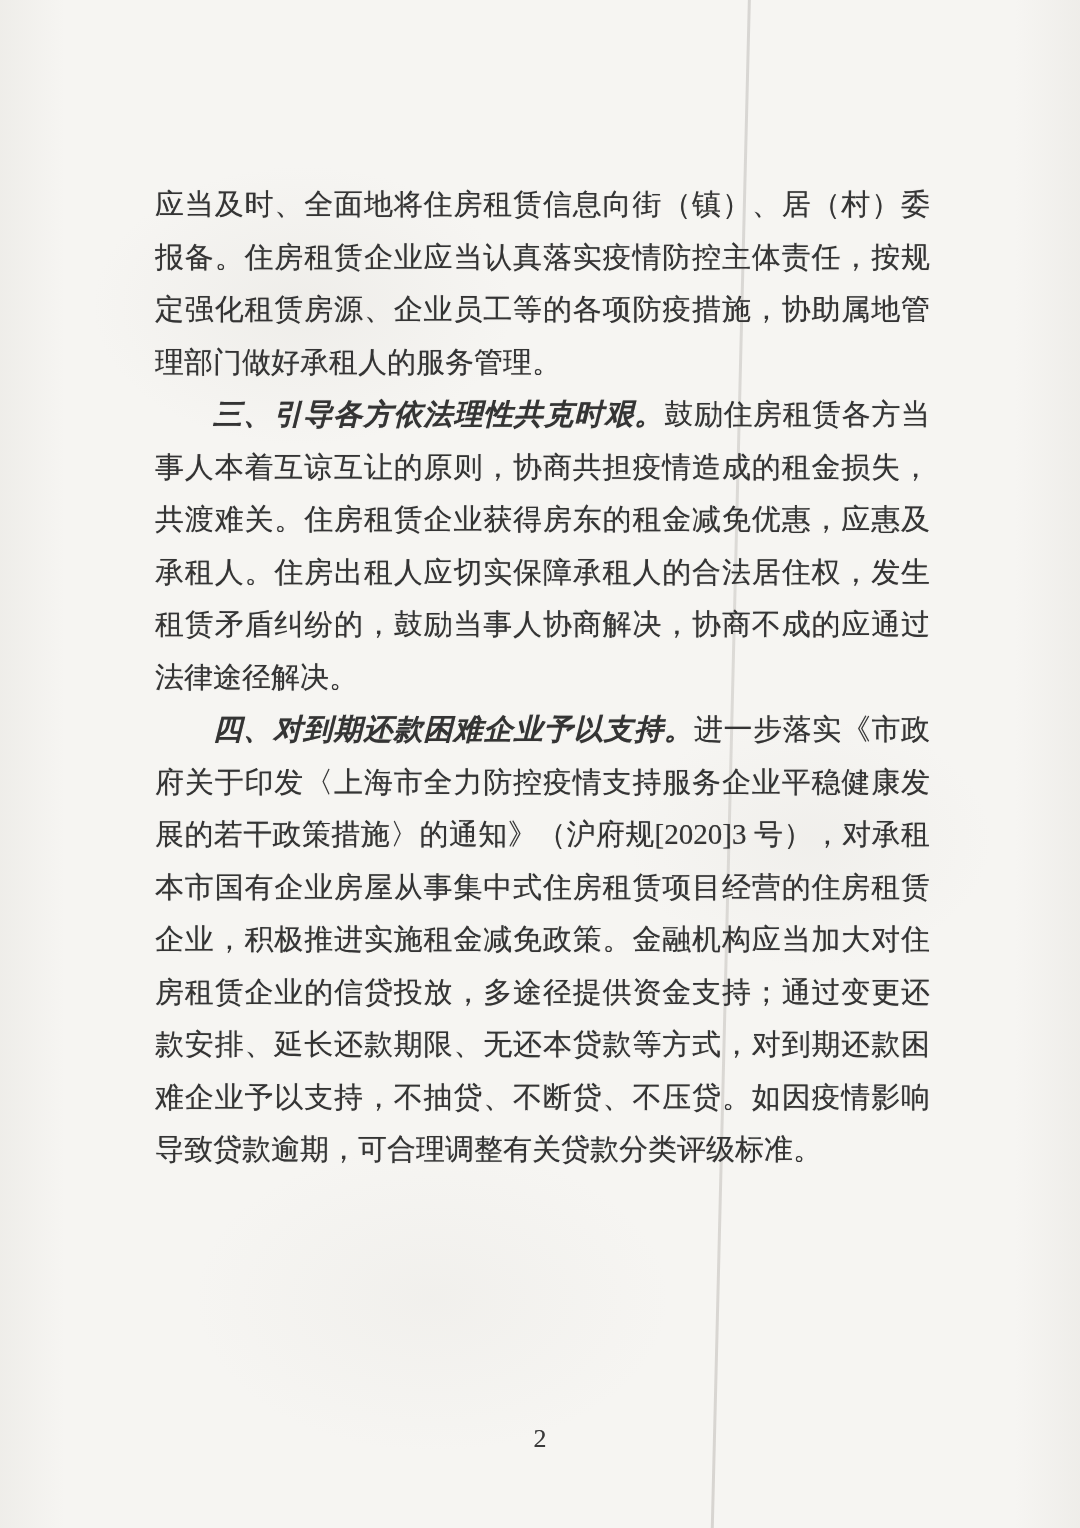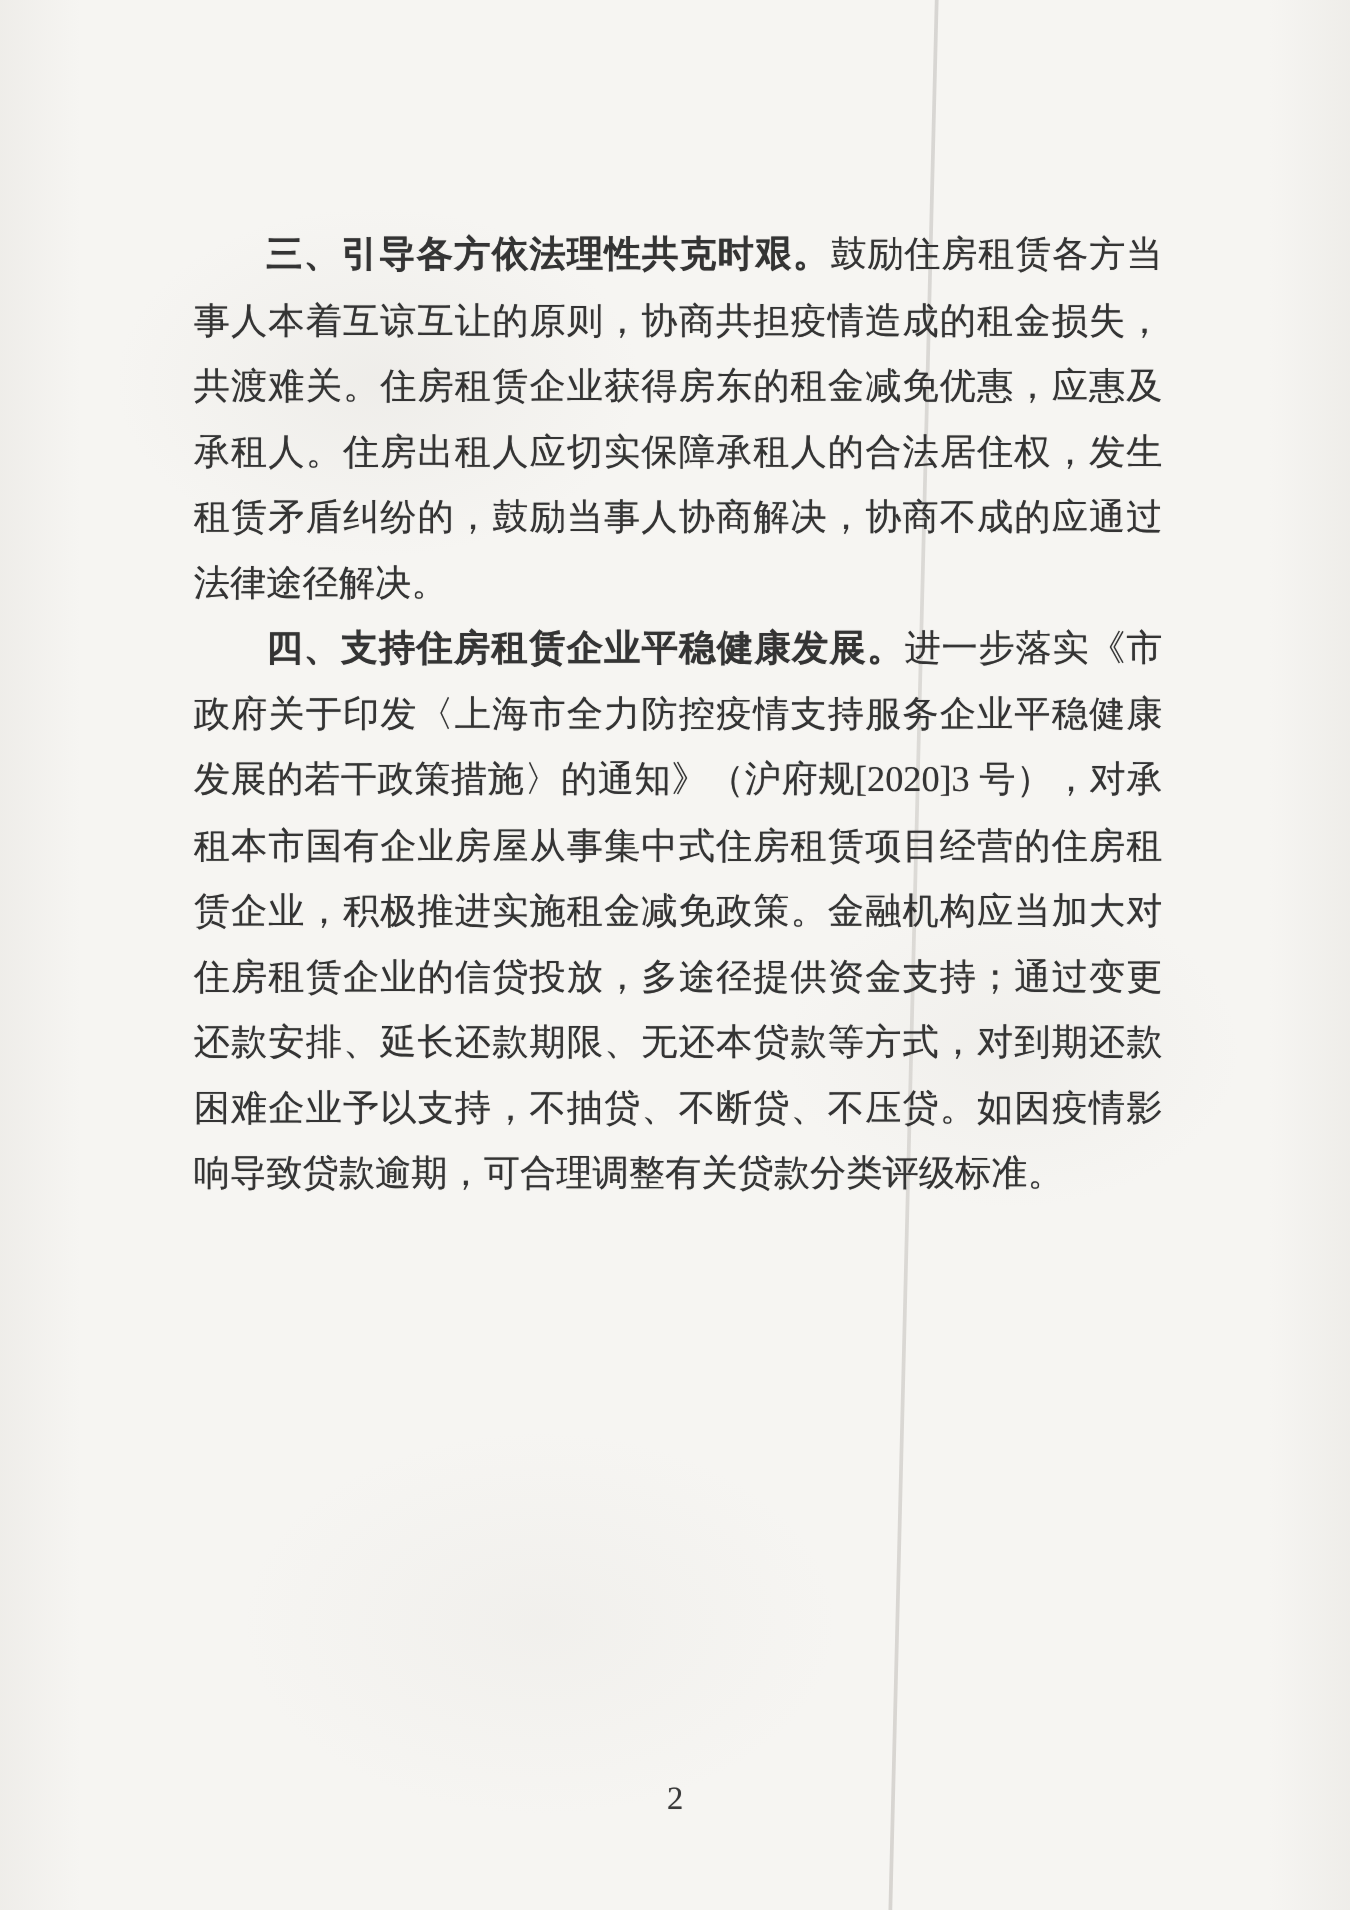--- a/index.html
+++ b/index.html
@@ -41,20 +41,21 @@
     text-align: justify;
     text-justify: inter-character;
     text-shadow: 0 0 0.7px rgba(52,52,52,0.55);
   }
   .para { margin: 0; }
   .para.indent { text-indent: 2em; }
   .bold-lead {
     font-family: "Liberation Sans", "DejaVu Sans", sans-serif;
     font-weight: 700;
     letter-spacing: 0.5px;
+    font-style: italic;
   }
   .page-footer {
     position: absolute;
     left: 0;
     top: 1424px;
     width: 1080px;
     text-align: center;
   }
   .page-number {
     display: inline-block;
@@ -62,22 +63,23 @@
     color: #3a3a3a;
     text-shadow: 0 0 0.6px rgba(58,58,58,0.5);
   }
 </style>
 </head>
 <body>
 
 <div class="crease"></div>
 
 <div class="doc-body">
+  <p class="para"><span>应当及时、全面地将住房租赁信息向街（镇）、居（村）委报备。住房租赁企业应当认真落实疫情防控主体责任，按规定强化租赁房源、企业员工等的各项防疫措施，协助属地管理部门做好承租人的服务管理。</span></p>
 
   <p class="para indent"><span class="bold-lead">三、引导各方依法理性共克时艰。</span><span>鼓励住房租赁各方当事人本着互谅互让的原则，协商共担疫情造成的租金损失，共渡难关。住房租赁企业获得房东的租金减免优惠，应惠及承租人。住房出租人应切实保障承租人的合法居住权，发生租赁矛盾纠纷的，鼓励当事人协商解决，协商不成的应通过法律途径解决。</span></p>
 
-  <p class="para indent"><span class="bold-lead">四、支持住房租赁企业平稳健康发展。</span><span>进一步落实《市政府关于印发〈上海市全力防控疫情支持服务企业平稳健康发展的若干政策措施〉的通知》（沪府规[2020]3 号），对承租本市国有企业房屋从事集中式住房租赁项目经营的住房租赁企业，积极推进实施租金减免政策。金融机构应当加大对住房租赁企业的信贷投放，多途径提供资金支持；通过变更还款安排、延长还款期限、无还本贷款等方式，对到期还款困难企业予以支持，不抽贷、不断贷、不压贷。如因疫情影响导致贷款逾期，可合理调整有关贷款分类评级标准。</span></p>
+  <p class="para indent"><span class="bold-lead">四、对到期还款困难企业予以支持。</span><span>进一步落实《市政府关于印发〈上海市全力防控疫情支持服务企业平稳健康发展的若干政策措施〉的通知》（沪府规[2020]3 号），对承租本市国有企业房屋从事集中式住房租赁项目经营的住房租赁企业，积极推进实施租金减免政策。金融机构应当加大对住房租赁企业的信贷投放，多途径提供资金支持；通过变更还款安排、延长还款期限、无还本贷款等方式，对到期还款困难企业予以支持，不抽贷、不断贷、不压贷。如因疫情影响导致贷款逾期，可合理调整有关贷款分类评级标准。</span></p>
 
 </div>
 
 <div class="page-footer">
   <span class="page-number">2</span>
 </div>
 
 </body></html>

